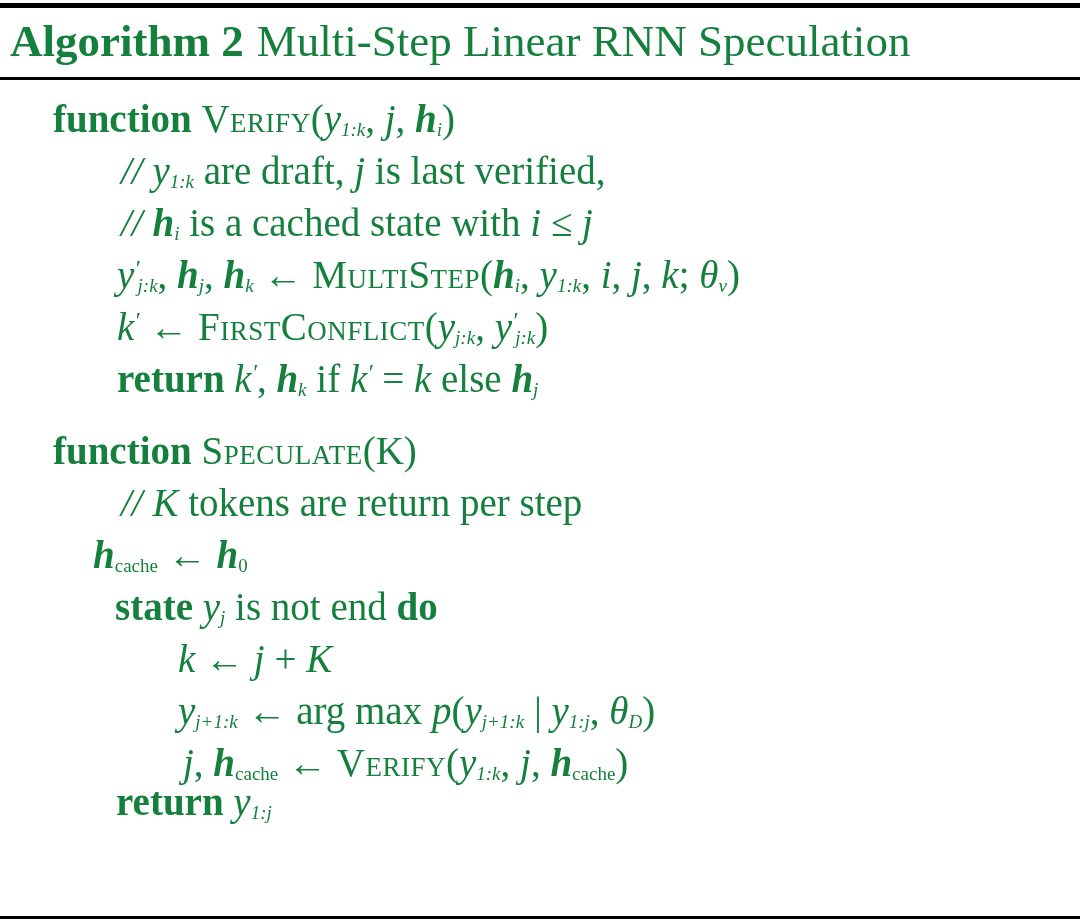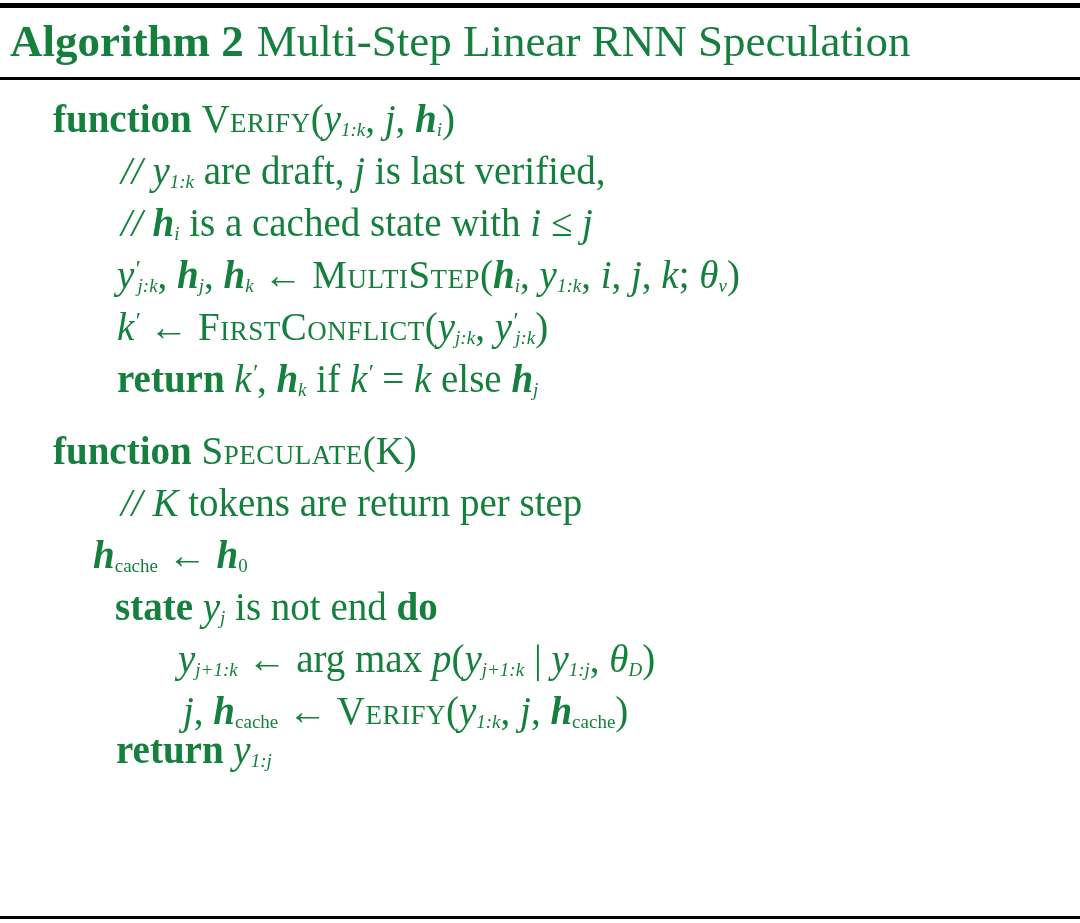--- a/index.html
+++ b/index.html
@@ -80,18 +80,19 @@
       <div class="code-line" style="padding-left: 53px;"><span class="seg-kw">function </span><span class="seg-sc">Verify</span><span class="seg-rm">(</span><span class="seg-it">y</span><sub class="seg-it seg-sub">1:k</sub><span class="seg-rm">, </span><span class="seg-it">j</span><span class="seg-rm">, </span><span class="seg-bi">h</span><sub class="seg-it seg-sub">i</sub><span class="seg-rm">)</span></div>
       <div class="code-line" style="padding-left: 121px;"><span class="seg-it">// </span><span class="seg-it">y</span><sub class="seg-it seg-sub">1:k</sub><span class="seg-rm"> are draft, </span><span class="seg-it">j</span><span class="seg-rm"> is last verified,</span></div>
       <div class="code-line" style="padding-left: 121px;"><span class="seg-it">// </span><span class="seg-bi">h</span><sub class="seg-it seg-sub">i</sub><span class="seg-rm"> is a cached state with </span><span class="seg-it">i</span><span class="seg-rm"> ≤ </span><span class="seg-it">j</span></div>
       <div class="code-line" style="padding-left: 117px;"><span class="seg-it">y</span><sup class="seg-it seg-sup">′</sup><sub class="seg-it seg-sub">j:k</sub><span class="seg-rm">, </span><span class="seg-bi">h</span><sub class="seg-it seg-sub">j</sub><span class="seg-rm">, </span><span class="seg-bi">h</span><sub class="seg-it seg-sub">k</sub><span class="seg-rm"> ← </span><span class="seg-sc">MultiStep</span><span class="seg-rm">(</span><span class="seg-bi">h</span><sub class="seg-it seg-sub">i</sub><span class="seg-rm">, </span><span class="seg-it">y</span><sub class="seg-it seg-sub">1:k</sub><span class="seg-rm">, </span><span class="seg-it">i</span><span class="seg-rm">, </span><span class="seg-it">j</span><span class="seg-rm">, </span><span class="seg-it">k</span><span class="seg-rm">; </span><span class="seg-it">θ</span><sub class="seg-it seg-sub">v</sub><span class="seg-rm">)</span></div>
       <div class="code-line" style="padding-left: 117px;"><span class="seg-it">k</span><sup class="seg-it seg-sup">′</sup><span class="seg-rm"> ← </span><span class="seg-sc">FirstConflict</span><span class="seg-rm">(</span><span class="seg-it">y</span><sub class="seg-it seg-sub">j:k</sub><span class="seg-rm">, </span><span class="seg-it">y</span><sup class="seg-it seg-sup">′</sup><sub class="seg-it seg-sub">j:k</sub><span class="seg-rm">)</span></div>
       <div class="code-line" style="padding-left: 117px;"><span class="seg-kw">return </span><span class="seg-it">k</span><sup class="seg-it seg-sup">′</sup><span class="seg-rm">, </span><span class="seg-bi">h</span><sub class="seg-it seg-sub">k</sub><span class="seg-rm"> if </span><span class="seg-it">k</span><sup class="seg-it seg-sup">′</sup><span class="seg-rm"> = </span><span class="seg-it">k</span><span class="seg-rm"> else </span><span class="seg-bi">h</span><sub class="seg-it seg-sub">j</sub></div>
       <div class="code-line gap-before" style="padding-left: 53px;"><span class="seg-kw">function </span><span class="seg-sc">Speculate</span><span class="seg-rm">(K)</span></div>
       <div class="code-line" style="padding-left: 121px;"><span class="seg-it">// </span><span class="seg-it">K</span><span class="seg-rm"> tokens are return per step</span></div>
       <div class="code-line" style="padding-left: 93px;"><span class="seg-bi">h</span><sub class="seg-rm seg-sub">cache</sub><span class="seg-rm"> ← </span><span class="seg-bi">h</span><sub class="seg-rm seg-sub">0</sub></div>
       <div class="code-line" style="padding-left: 115px;"><span class="seg-kw">state </span><span class="seg-it">y</span><sub class="seg-it seg-sub">j</sub><span class="seg-rm"> is not end </span><span class="seg-kw">do</span></div>
+      <div class="code-line" style="padding-left: 178px;"><span class="seg-it">k</span><span class="seg-rm"> ← </span><span class="seg-it">j</span><span class="seg-rm"> + </span><span class="seg-it">K</span></div>
       <div class="code-line" style="padding-left: 178px;"><span class="seg-it">y</span><sub class="seg-it seg-sub">j+1:k</sub><span class="seg-rm"> ← arg max </span><span class="seg-it">p</span><span class="seg-rm">(</span><span class="seg-it">y</span><sub class="seg-it seg-sub">j+1:k</sub><span class="seg-rm"> | </span><span class="seg-it">y</span><sub class="seg-it seg-sub">1:j</sub><span class="seg-rm">, </span><span class="seg-it">θ</span><sub class="seg-it seg-sub">D</sub><span class="seg-rm">)</span></div>
       <div class="code-line" style="padding-left: 183px;"><span class="seg-it">j</span><span class="seg-rm">, </span><span class="seg-bi">h</span><sub class="seg-rm seg-sub">cache</sub><span class="seg-rm"> ← </span><span class="seg-sc">Verify</span><span class="seg-rm">(</span><span class="seg-it">y</span><sub class="seg-it seg-sub">1:k</sub><span class="seg-rm">, </span><span class="seg-it">j</span><span class="seg-rm">, </span><span class="seg-bi">h</span><sub class="seg-rm seg-sub">cache</sub><span class="seg-rm">)</span></div>
       <div class="code-line tight" style="padding-left: 116px;"><span class="seg-kw">return </span><span class="seg-it">y</span><sub class="seg-it seg-sub">1:j</sub></div>
     </div>
   <div class="rule rule-bottom"></div>
 </div>
 
 </body></html>

